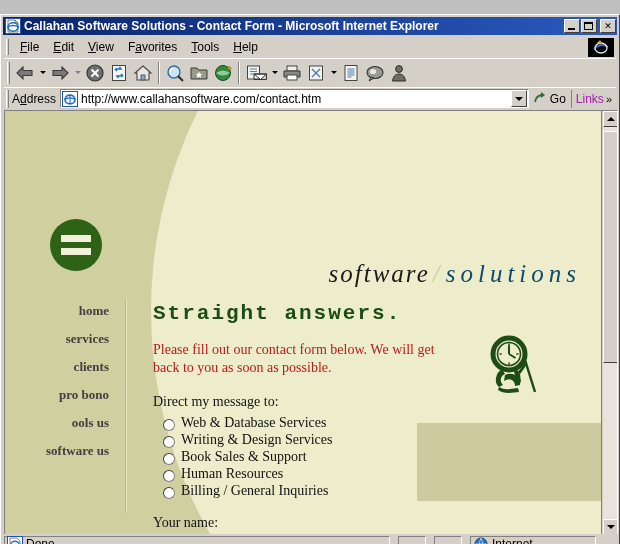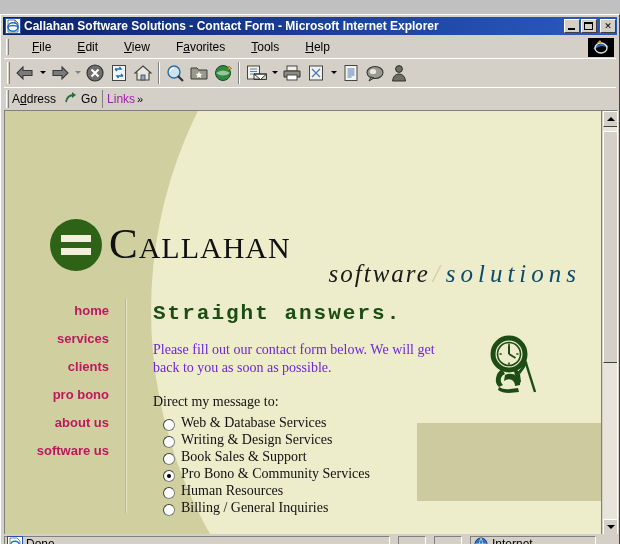--- a/index.html
+++ b/index.html
@@ -103,21 +103,20 @@
   }
 
   
   #menubar {
     position: absolute;
     left: 3px; top: 22px;
     width: 612px; height: 20px;
     background: #d4d0c8;
     display: flex;
     align-items: center;
-    gap: 12px;
   }
   #menubar .grip {
     width: 3px; height: 16px;
     margin: 0 4px 0 2px;
     border-left: 1px solid #ffffff;
     border-right: 1px solid #808080;
     box-sizing: border-box;
   }
   .menu-item {
     padding: 2px 7px 3px 7px;
@@ -380,24 +379,24 @@
   #tagline .sol { color: #0c4a6e; letter-spacing: 5px; }
 
   
   #nav {
     position: absolute;
     left: 0px; top: 192px;
     width: 106px;
     text-align: right;
   }
   .nav-item {
-    font-family: Liberation Sans, sans-serif;
+    font-family: Liberation Serif, serif;
     font-weight: bold;
     font-size: 13px;
-    color: #be185d;
+    color: #404040;
     line-height: 16px;
     padding-bottom: 12px;
     white-space: nowrap;
     padding-right: 2px;
   }
   #nav-divider {
     position: absolute;
     left: 120px; top: 188px;
     width: 2px; height: 214px;
     border-left: 1px solid #b9b88c;
@@ -417,21 +416,21 @@
     font-size: 21px;
     letter-spacing: 2px;
     color: #1d4d14;
     line-height: 26px;
     margin-bottom: 14px;
     white-space: nowrap;
   }
   #intro {
     font-family: "Liberation Serif", serif;
     font-size: 14px;
-    color: #6d28d9;
+    color: #b91c1c;
     line-height: 18px;
     width: 290px;
     margin-bottom: 16px;
   }
   #direct-label {
     font-family: "Liberation Serif", serif;
     font-size: 14px;
     color: #111111;
     line-height: 18px;
     margin-bottom: 3px;
@@ -758,20 +757,34 @@
       <svg width="20" height="20" viewBox="0 0 20 20">
         <circle cx="10" cy="6" r="3.4" fill="#6e6e62" stroke="#2f2f28" stroke-width="1"></circle>
         <path d="M3.5 18 q1 -7 6.5 -7 q5.5 0 6.5 7 z" fill="#6e6e62" stroke="#2f2f28" stroke-width="1"></path>
       </svg>
     </div>
   </div>
 
   <div id="addrbar">
     <div class="grip"></div>
     <div class="addr-label">A<u>d</u>dress</div>
+    <div id="addr-field">
+      <div class="page-icon">
+        <svg width="14" height="14" viewBox="0 0 14 14">
+          <rect x="0" y="0" width="14" height="14" fill="#ffffff"></rect>
+          <ellipse cx="7" cy="7.5" rx="5" ry="4.4" fill="none" stroke="#1b6fc4" stroke-width="1.6"></ellipse>
+          <path d="M1.6 7.5 q5.4 -3.2 10.8 0" fill="none" stroke="#1b6fc4" stroke-width="1.3"></path>
+          <path d="M7 3 v9" stroke="#1b6fc4" stroke-width="1"></path>
+        </svg>
+      </div>
+      <div id="addr-url" title="http://www.callahansoftware.com/contact.htm">http://www.callahansoftware.com/contact.htm</div>
+      <div id="addr-drop">
+          <i></i>
+        </div>
+    </div>
     <div id="go-btn">
       <svg width="16" height="16" viewBox="0 0 16 16">
         <path d="M3 11 q1 -7 8 -7" fill="none" stroke="#2a6e3a" stroke-width="1.8"></path>
         <path d="M9 1 l4 3 l-4 3 z" fill="#2a6e3a"></path>
       </svg>
       <span class="go-text">Go</span>
     </div>
     <div id="links-btn">
       <span class="links-text">Links</span>
       <span class="chev">»</span>
@@ -781,31 +794,30 @@
   <div id="viewport">
     <div id="page">
 
       <div id="curve"></div>
       <div id="block-right"></div>
 
       <div id="logo-circle">
         <div class="bar b1"></div>
         <div class="bar b2"></div>
       </div>
-      <div id="wordmark">Callahan</div>
       <div id="tagline">
         <span class="sw">software</span><span class="slash">/</span><span class="sol">solutions</span>
       </div>
 
       <div id="nav">
         <div class="nav-item">home</div>
         <div class="nav-item">services</div>
         <div class="nav-item">clients</div>
         <div class="nav-item">pro bono</div>
-        <div class="nav-item">about us</div>
+        <div class="nav-item">ools us</div>
         <div class="nav-item">software us</div>
       </div>
       <div id="nav-divider"></div>
 
       <div id="clock-figure">
         <svg width="62" height="64" viewBox="0 0 62 64">
           <circle cx="26" cy="19" r="16" fill="none" stroke="#1d4d14" stroke-width="5"></circle>
           <circle cx="26" cy="19" r="11.5" fill="none" stroke="#1d4d14" stroke-width="1.6"></circle>
           <path d="M26 19 L26 10.5 M26 19 L32.5 23" stroke="#1d4d14" stroke-width="2"></path>
           <path d="M26 8.5 v2.2 M26 27.5 v2.2 M16.5 19 h2.2 M33.3 19 h2.2" stroke="#1d4d14" stroke-width="1.6"></path>
@@ -830,24 +842,20 @@
         </div>
         <div class="radio-row">
           <div class="radio"></div>
           <div class="radio-label">Writing &amp; Design Services</div>
         </div>
         <div class="radio-row">
           <div class="radio"></div>
           <div class="radio-label">Book Sales &amp; Support</div>
         </div>
         <div class="radio-row">
-          <div class="radio checked"></div>
-          <div class="radio-label">Pro Bono &amp; Community Services</div>
-        </div>
-        <div class="radio-row">
           <div class="radio"></div>
           <div class="radio-label">Human Resources</div>
         </div>
         <div class="radio-row">
           <div class="radio"></div>
           <div class="radio-label">Billing / General Inquiries</div>
         </div>
 
         <div class="field-label">Your name:</div>
 

